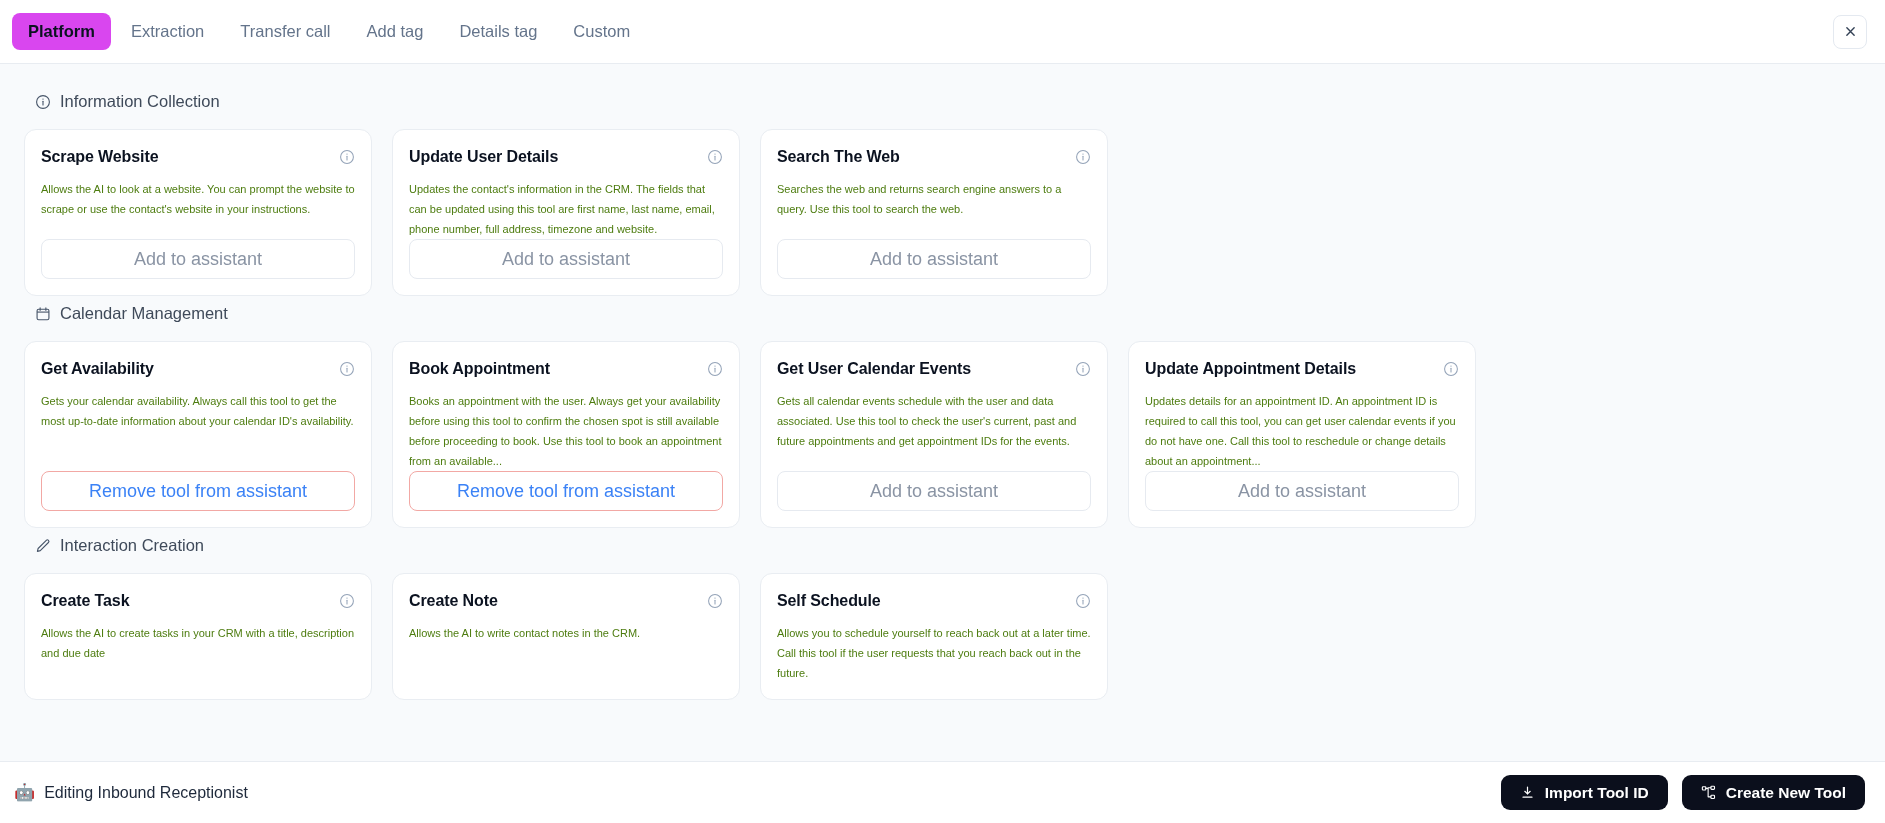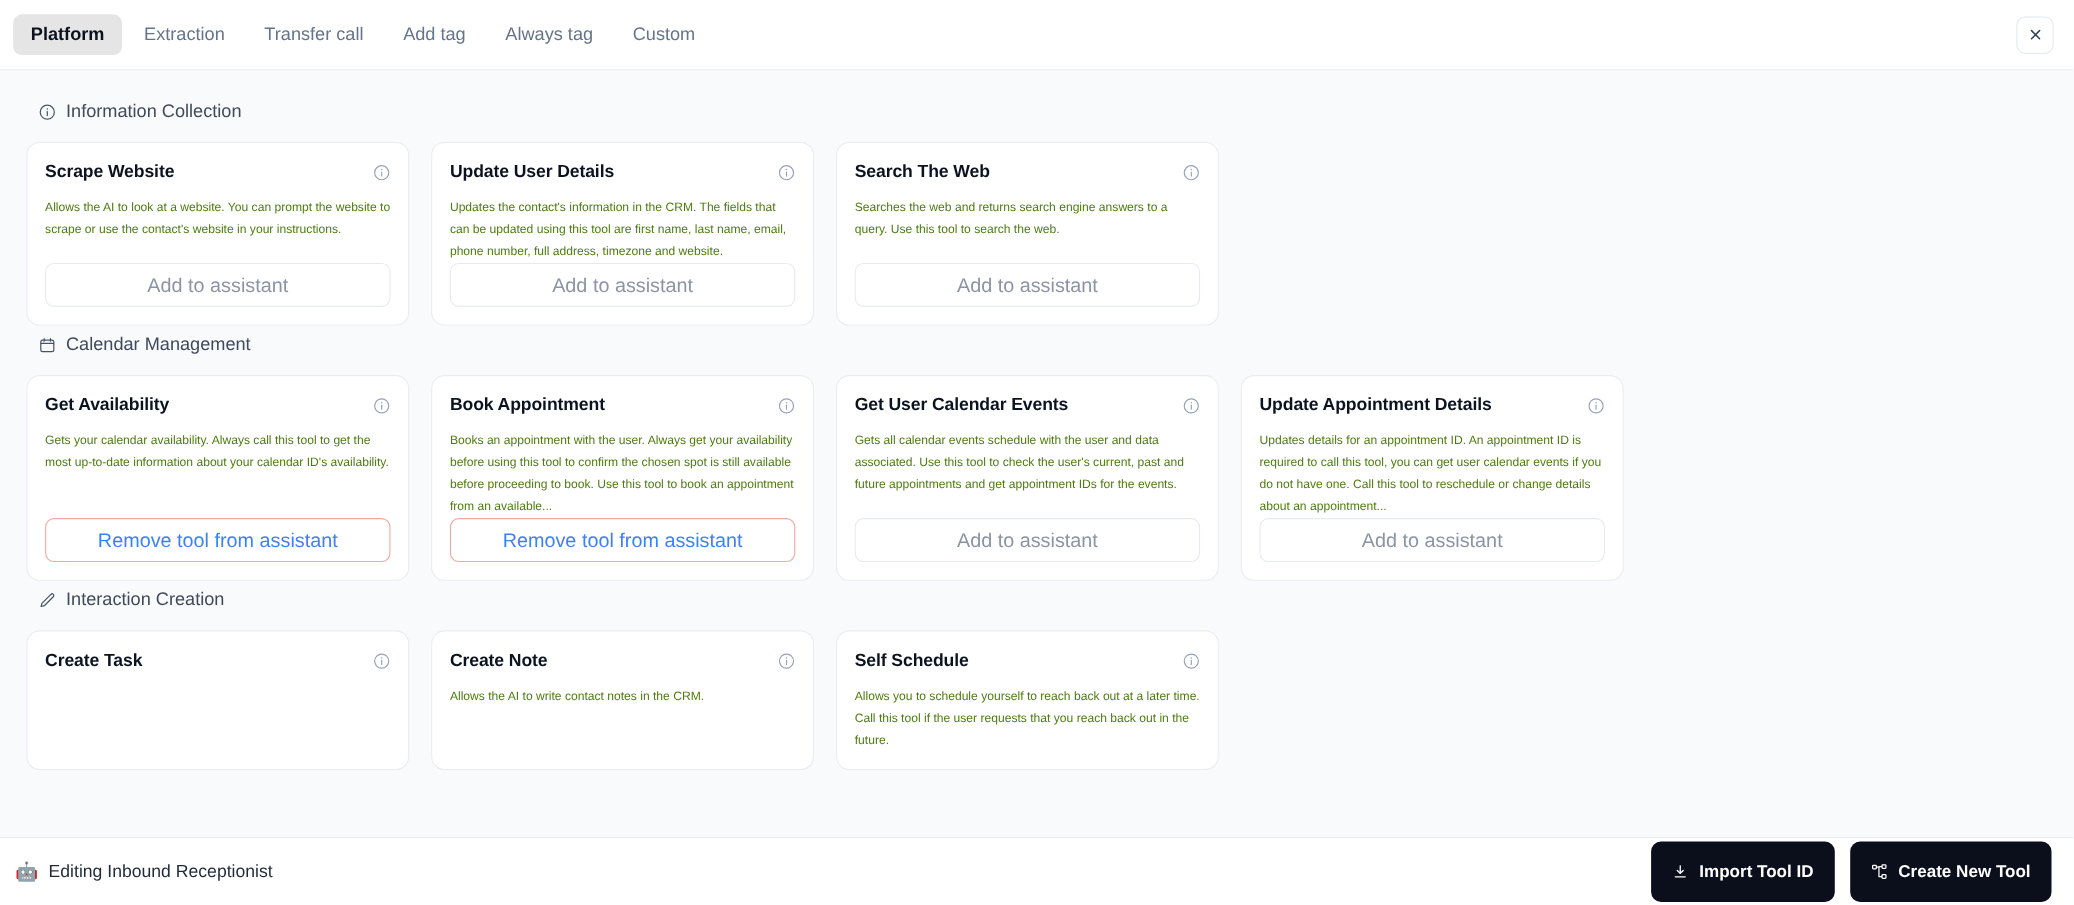--- a/index.html
+++ b/index.html
@@ -34,21 +34,21 @@
     color: #64748b;
     padding: 9px 16px;
     border-radius: 8px;
     cursor: pointer;
     white-space: nowrap;
     background: transparent;
     border: none;
     font-family: "Liberation Sans", sans-serif;
   }
   .tab.active {
-    background: #e5e5e5;
+    background: #d946ef;
     color: #0b1220;
     font-weight: bold;
   }
   .close-btn {
     position: absolute;
     right: 18px;
     top: 50%;
     transform: translateY(-50%);
     width: 34px; height: 34px;
     border: 1px solid #e4e9f0;
@@ -154,21 +154,21 @@
     padding: 0 20px 0 14px;
   }
   .editing {
     display: flex; align-items: center; gap: 9px;
     font-size: 16px;
     color: #1e293b;
   }
   .robot { font-size: 17px; line-height: 1; }
   .bottom-actions { display: flex; align-items: center; gap: 14px; }
   .dark-btn {
-    height: 55px;
+    height: 35px;
     background: #0b0f1c;
     color: #ffffff;
     border: none;
     border-radius: 9px;
     padding: 0 19px;
     font-size: 15.5px;
     font-weight: bold;
     display: flex;
     align-items: center;
     gap: 10px;
@@ -182,21 +182,21 @@
 <body>
 
 <div class="app">
 
   <div class="topbar">
     <div class="tabs">
       <button class="tab active">Platform</button>
       <button class="tab">Extraction</button>
       <button class="tab">Transfer call</button>
       <button class="tab">Add tag</button>
-      <button class="tab">Always tag</button>
+      <button class="tab">Details tag</button>
       <button class="tab">Custom</button>
     </div>
     <div class="close-btn">
       <svg width="13" height="13" viewBox="0 0 16 16" fill="none" stroke="currentColor" stroke-width="1.7" stroke-linecap="round">
         <path d="M3.5 3.5 L12.5 12.5 M12.5 3.5 L3.5 12.5"></path>
       </svg>
     </div>
   </div>
 
   <div class="content">
@@ -353,20 +353,21 @@
           <div class="card-head">
             <span class="card-title">Create Task</span>
             <span class="info-icon">
               <svg width="16" height="16" viewBox="0 0 20 20" fill="none" stroke="currentColor" stroke-width="1.3">
                 <circle cx="10" cy="10" r="8"></circle>
                   <path d="M10 9.2v4.6" stroke-linecap="round"></path>
                 <circle cx="10" cy="6.4" r="0.85" fill="currentColor" stroke="none"></circle>
               </svg>
             </span>
           </div>
+          <div class="card-desc">Allows the AI to create tasks in your CRM with a title, description and due date</div>
         </div>
 
         <div class="card">
           <div class="card-head">
             <span class="card-title">Create Note</span>
             <span class="info-icon">
               <svg width="16" height="16" viewBox="0 0 20 20" fill="none" stroke="currentColor" stroke-width="1.3">
                 <circle cx="10" cy="10" r="8"></circle>
                   <path d="M10 9.2v4.6" stroke-linecap="round"></path>
                 <circle cx="10" cy="6.4" r="0.85" fill="currentColor" stroke="none"></circle>

